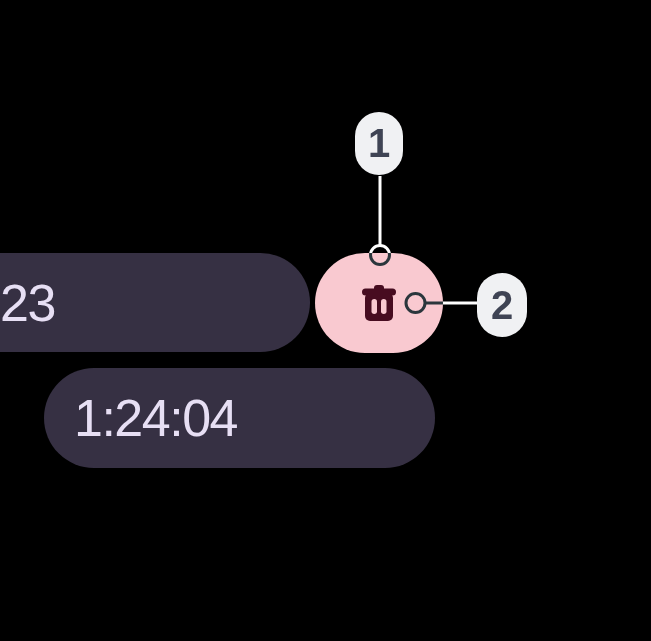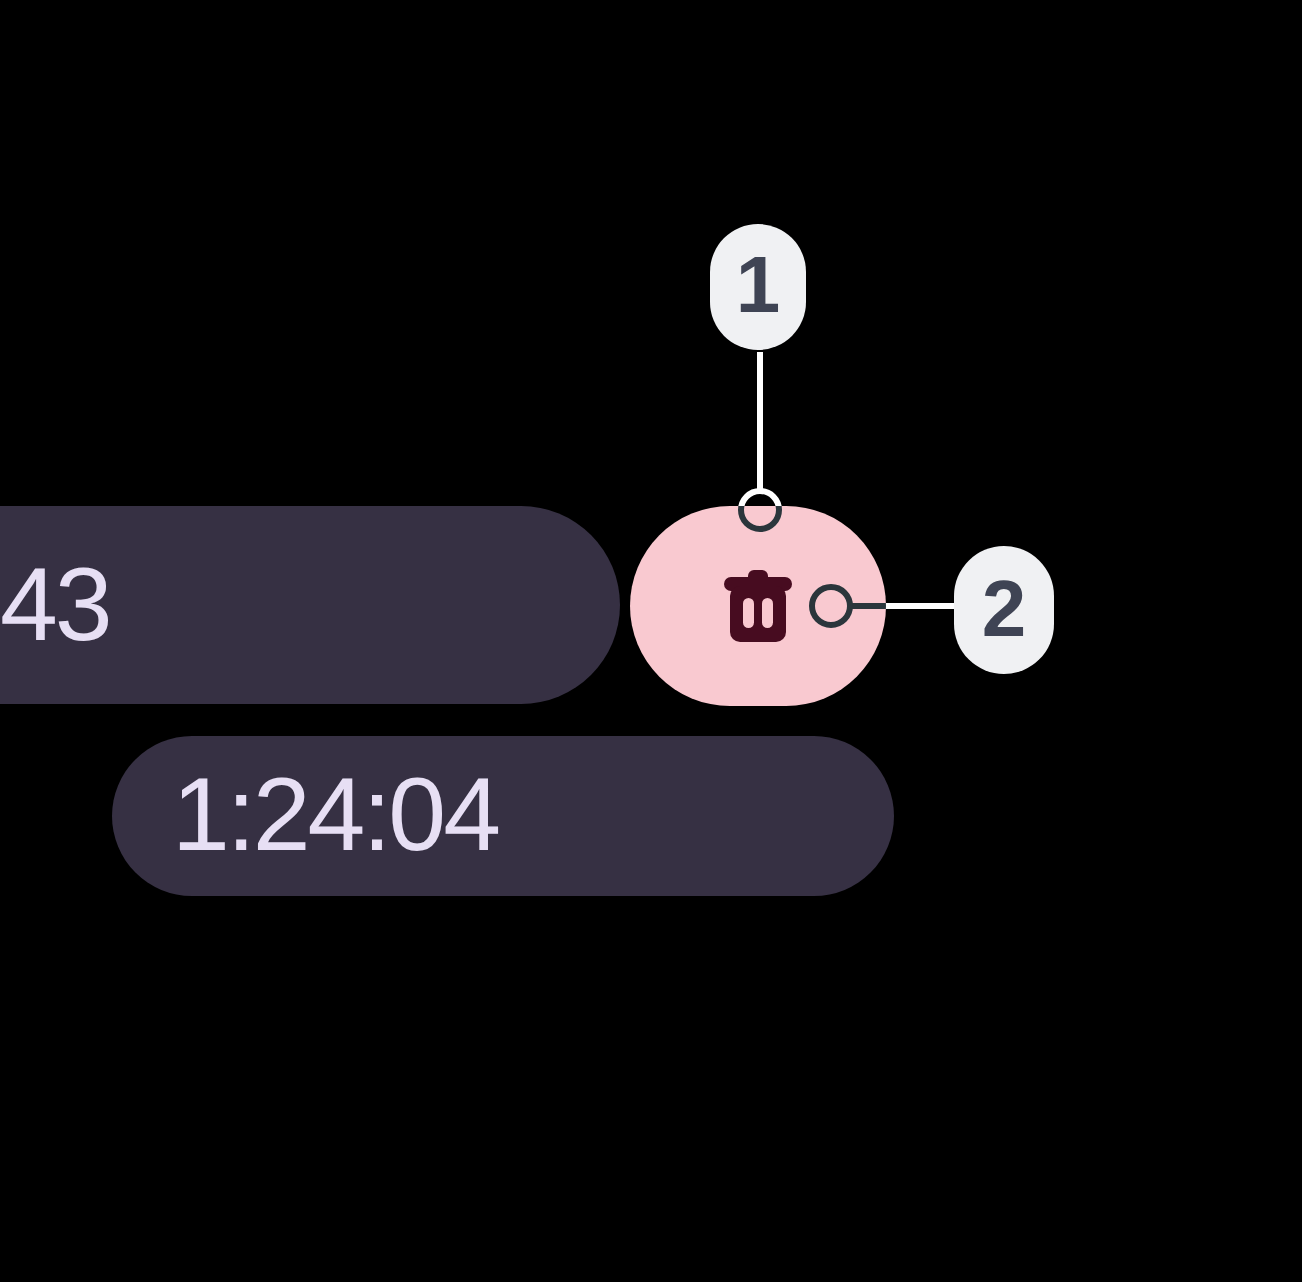--- a/index.html
+++ b/index.html
@@ -29,24 +29,24 @@
     letter-spacing: -1.5px;
   }
   .chip-partial {
     left: -60px;
     top: 253px;
     width: 370px;
     height: 99px;
     padding-left: 60px;
   }
   .chip-elapsed {
-    left: 56px;
+    left: 44px;
     top: 368px;
     width: 391px;
-    height: 80px;
+    height: 100px;
     padding-left: 30px;
     text-align: center;
   }
   
   .delete-button {
     position: absolute;
     left: 315px;
     top: 253px;
     width: 128px;
     height: 100px;
@@ -90,21 +90,21 @@
     top: 0;
     pointer-events: none;
   }
 </style>
 </head>
 <body>
 
 <div class="screen">
 
   <div class="chip chip-partial">
-    <span>43</span>
+    <span>23</span>
   </div>
 
   <button class="delete-button">
     <svg width="34" height="36" viewBox="0 0 34 36">
       <rect x="12" y="0" width="10" height="7" rx="3" fill="#470C20"></rect>
       <rect x="0" y="3.5" width="34" height="7" rx="3.5" fill="#470C20"></rect>
       <rect x="3" y="8" width="28" height="28" rx="5" fill="#470C20"></rect>
       <rect x="9.5" y="14" width="5.5" height="15" rx="2.75" fill="#F9C9D0"></rect>
       <rect x="19" y="14" width="5.5" height="15" rx="2.75" fill="#F9C9D0"></rect>
     </svg>

